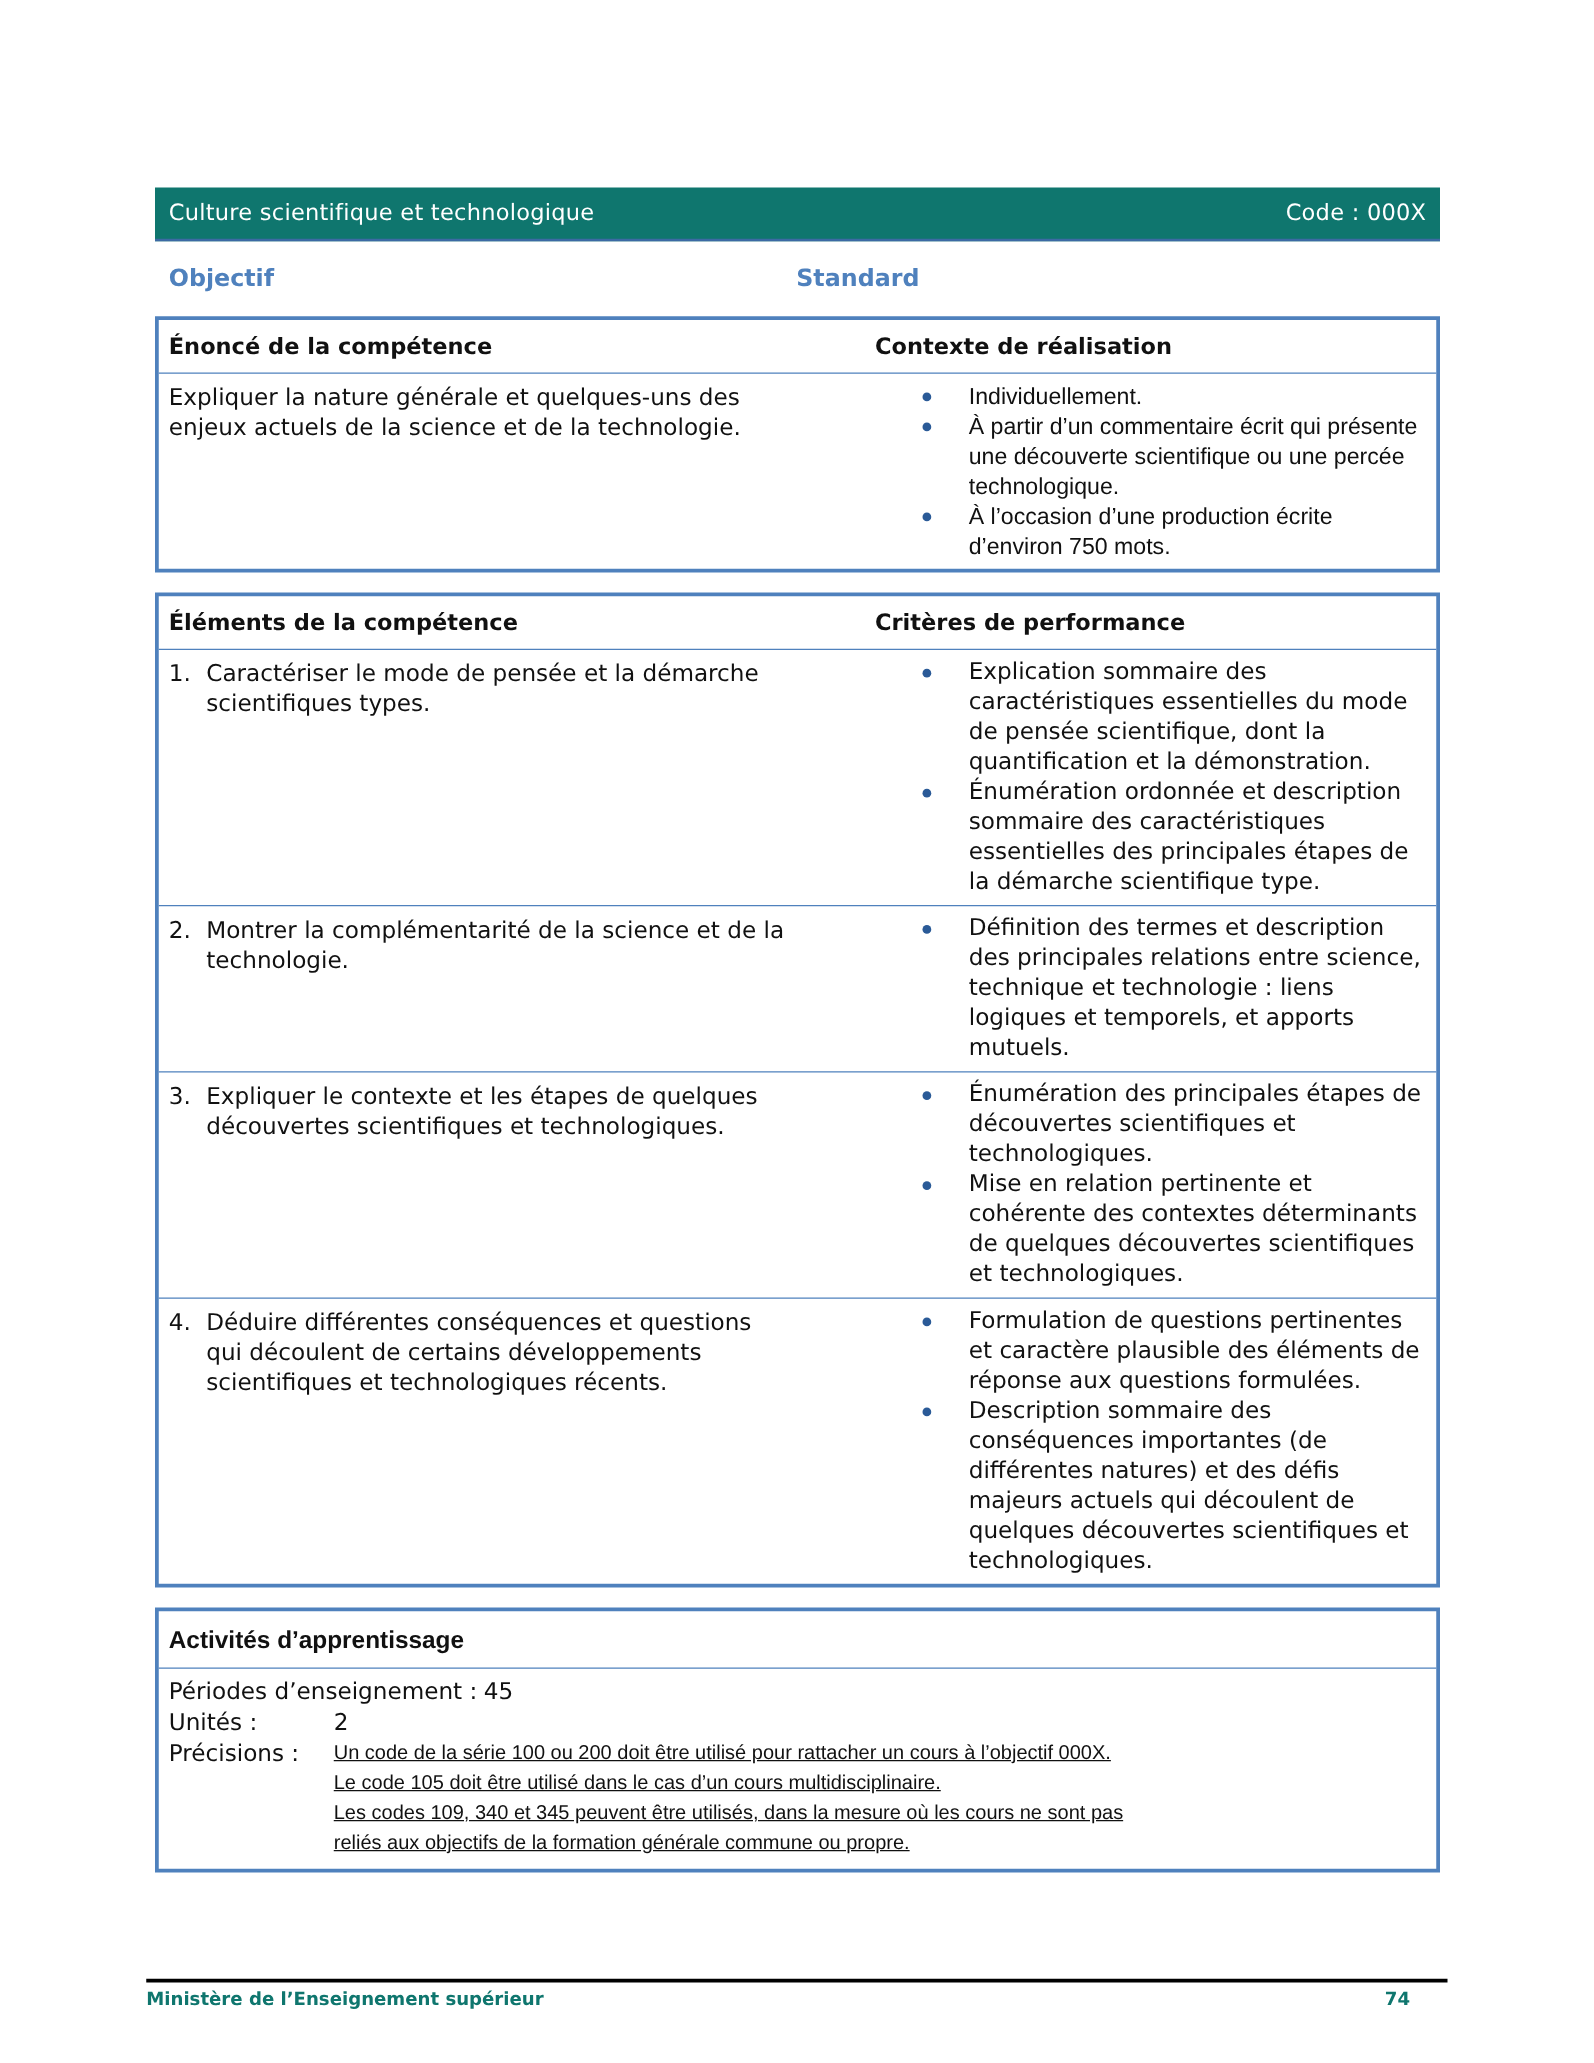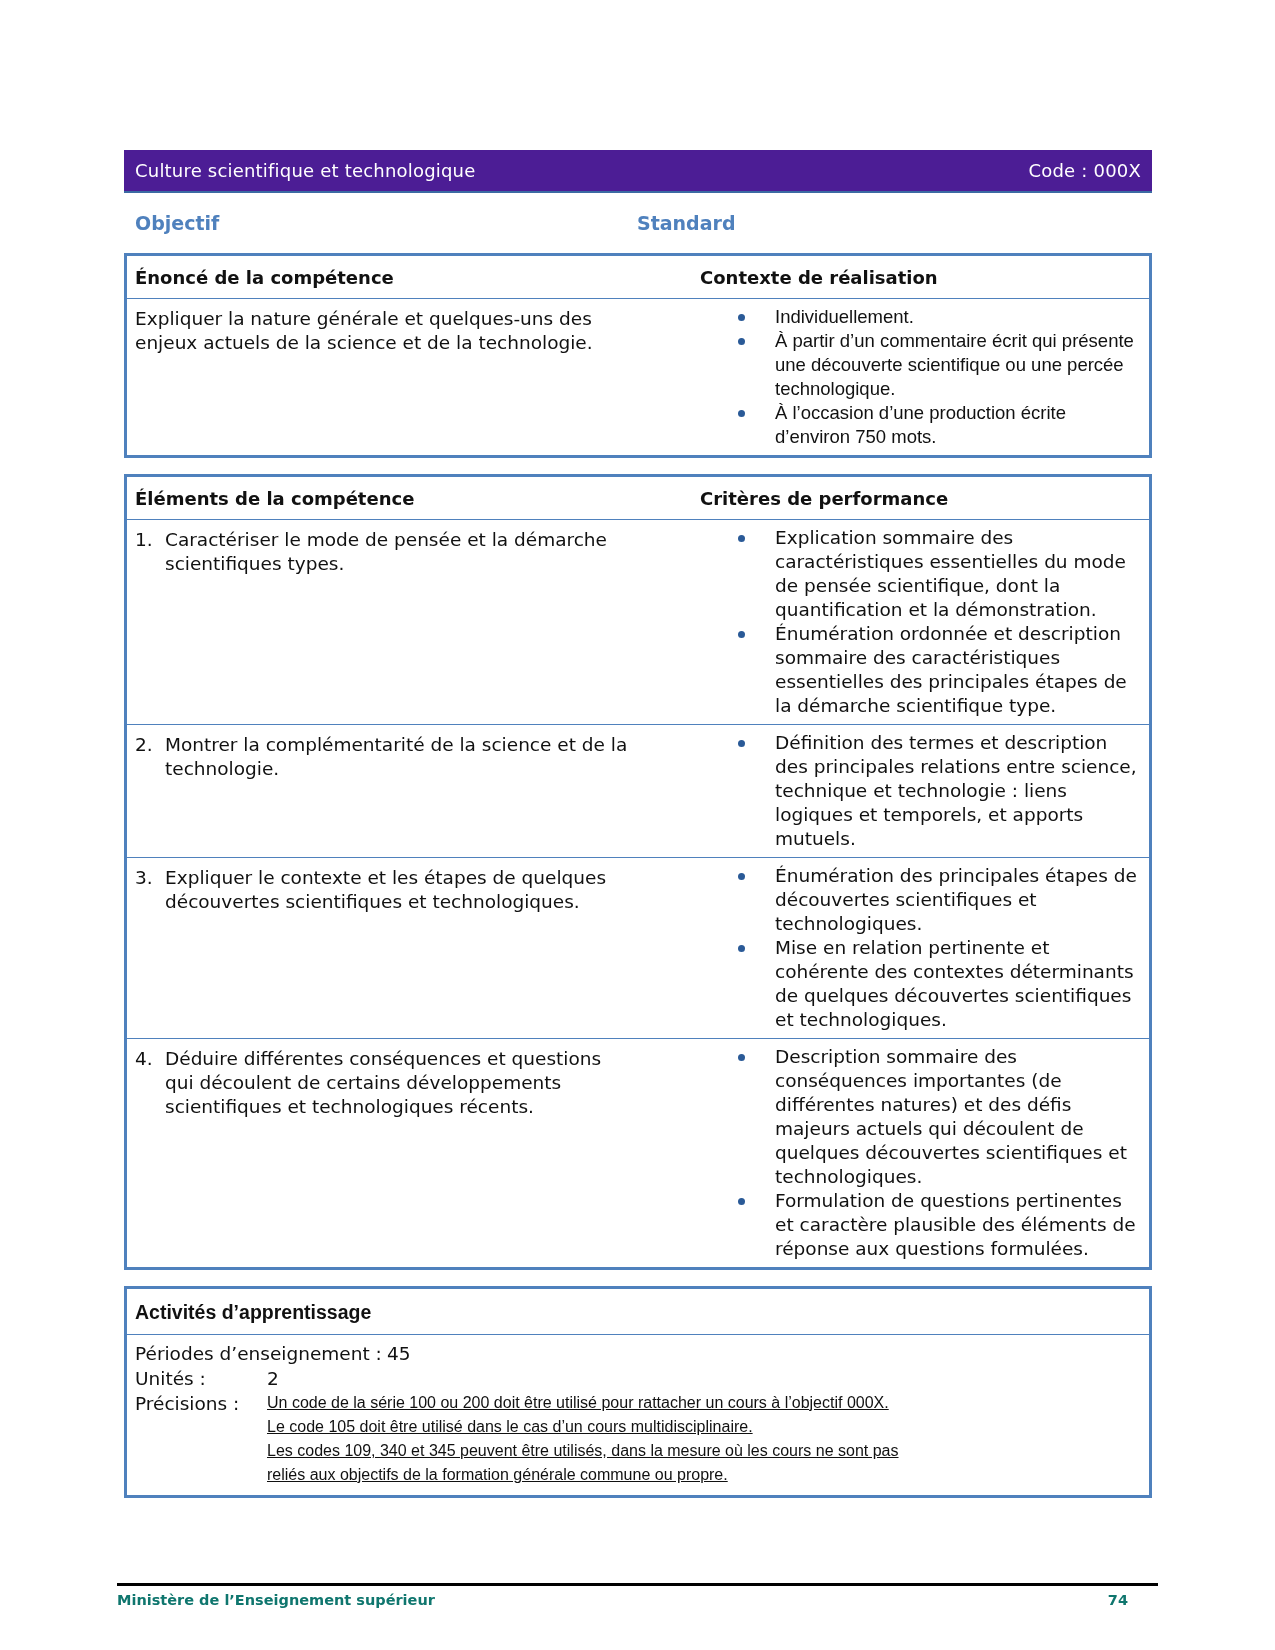--- a/index.html
+++ b/index.html
@@ -1,18 +1,18 @@
 <!DOCTYPE html>
 <html><head>
 <meta charset="utf-8">
 <style>
   html, body { margin: 0; padding: 0; background: #ffffff; }
   body { width: 1275px; height: 1650px; position: relative; font-family: "DejaVu Sans", sans-serif; color: #111; }
   .page { position: absolute; left: 124px; top: 150px; width: 1028px; }
-  .title-bar { background: #4c1d95; color: #fff; height: 43px; display: flex; align-items: center; justify-content: space-between; padding: 0 11px 0 11px; font-size: 18px; box-sizing: border-box; border-bottom: 2px solid #3c6aa3; }
+  .title-bar { background: #0f766e; color: #fff; height: 43px; display: flex; align-items: center; justify-content: space-between; padding: 0 11px 0 11px; font-size: 18px; box-sizing: border-box; border-bottom: 2px solid #3c6aa3; }
   .title-bar span { letter-spacing: 0.2px; }
   .heads { display: flex; height: 60px; align-items: center; }
   .heads .h { color: #4f81bd; font-weight: bold; font-size: 19px; }
   .heads .left { width: 513px; padding-left: 11px; box-sizing: border-box; }
   .heads .right { padding-left: 0; }
   .box { border: 3px solid #4f81bd; margin-bottom: 16px; }
   .row { display: flex; border-top: 1px solid #4f81bd; gap: 19px; }
   .row:first-child { border-top: none; }
   .col-l { width: 510px; padding: 8px 8px 6px 8px; box-sizing: border-box; }
   .col-r { flex: 1; padding: 6px 8px 6px 8px; box-sizing: border-box; margin-left: 36px; }
@@ -117,22 +117,22 @@
 
     <div class="row">
       <div class="col-l">
           <div class="num">
             <span class="n">4.</span>
             <span>Déduire différentes conséquences et questions qui découlent de certains développements scientifiques et technologiques récents.</span>
           </div>
         </div>
       <div class="col-r">
         <ul class="bl">
+          <li><span class="dot"></span><span>Formulation de questions pertinentes et caractère plausible des éléments de réponse aux questions formulées.</span></li>
           <li><span class="dot"></span><span>Description sommaire des conséquences importantes (de différentes natures) et des défis majeurs actuels qui découlent de quelques découvertes scientifiques et technologiques.</span></li>
-          <li><span class="dot"></span><span>Formulation de questions pertinentes et caractère plausible des éléments de réponse aux questions formulées.</span></li>
         </ul>
       </div>
     </div>
   </div>
 
   <div class="box">
     <div class="act-hdr">Activités d’apprentissage</div>
     <div class="act-body">
       <div class="kv">
         <span class="k2">Périodes d’enseignement :</span>

